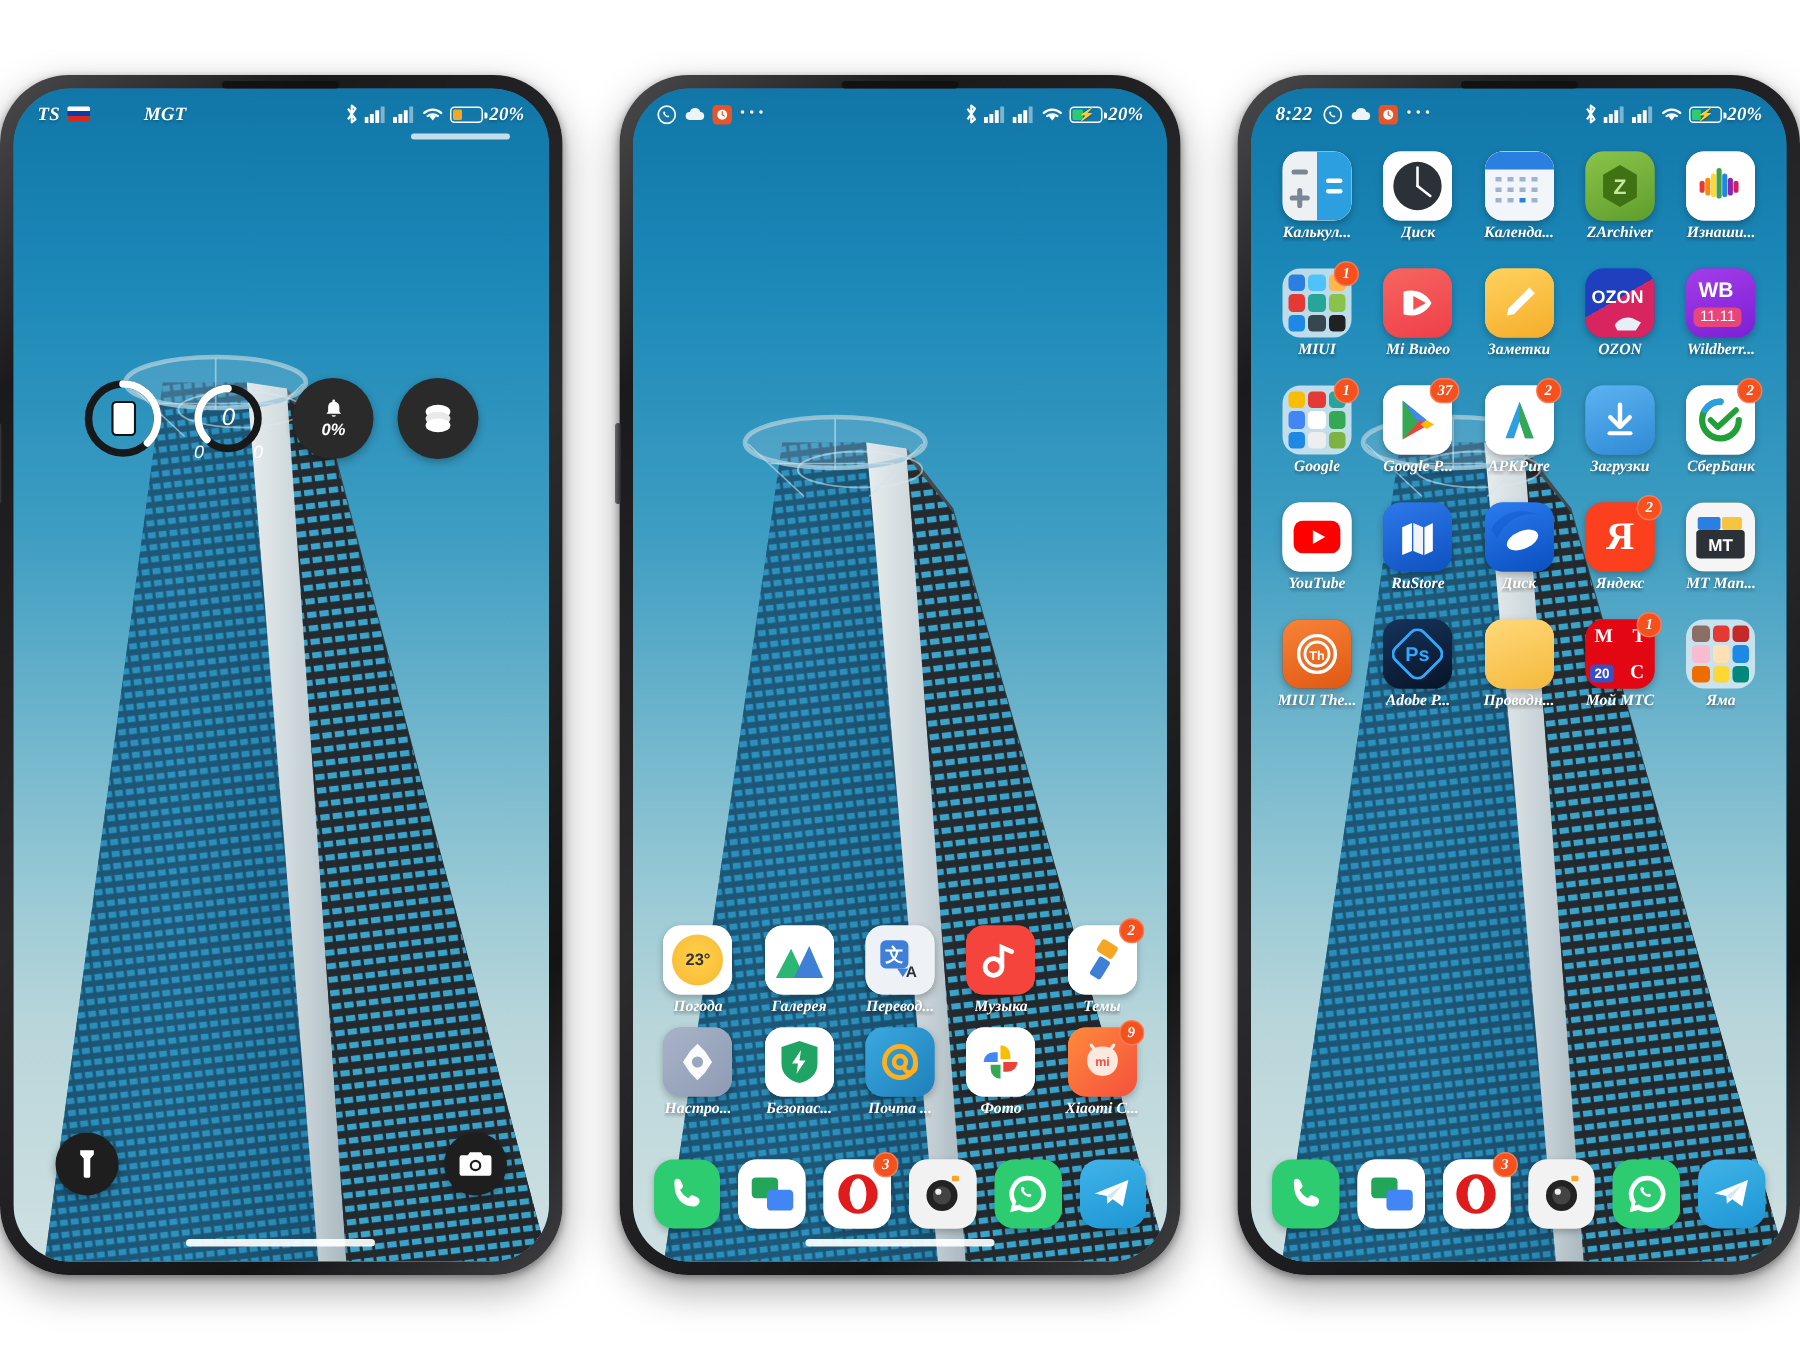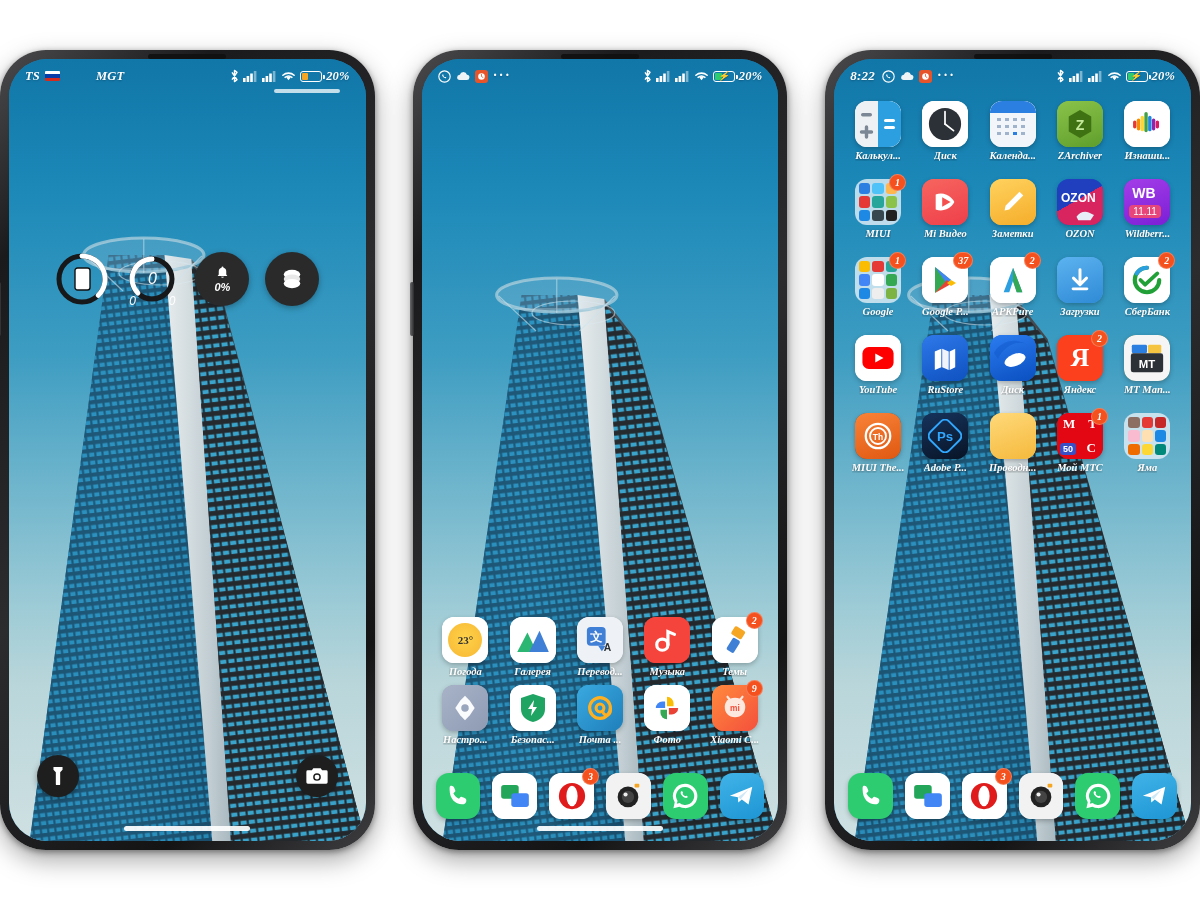--- a/index.html
+++ b/index.html
@@ -458,21 +458,21 @@
         </div>
       </div>
 
 
       <div class="grid lower">
 
         <div class="app">
           <div class="app-ic" style="background:#fff">
             <div class="inner" style="background:#fff">
               <div style="width:34px;height:34px;border-radius:50%;background:radial-gradient(circle at 50% 45%,#ffd24a,#f7b733);display:flex;align-items:center;justify-content:center;">
-                <span style="font-size:11px;font-weight:700;color:#333;font-family:Liberation Serif, serif">23°</span>
+                <span style="font-size:11px;font-weight:700;color:#333;font-family:Liberation Sans, sans-serif">23°</span>
               </div>
             </div>
           </div>
           <span class="app-label">Погода</span>
         </div>
         <div class="app">
           <div class="app-ic" style="background:#fff">
             <div class="inner" style="background:#fff">
               <svg width="34" height="26" viewBox="0 0 36 28">
                   <path d="M1 27 L12 6 L22 27 Z" fill="#2bb673"></path>
@@ -1037,21 +1037,21 @@
               <div class="inner" style="background:linear-gradient(160deg,#ffd97a,#f5b93c)"></div>
             </div>
           <span class="app-label">Проводн...</span>
         </div>
         <div class="app">
           <div class="app-ic" style="background:#e30613">
               <div class="inner" style="background:#e30613">
             <span style="position:absolute;top:3px;left:6px;color:#fff;font-size:13px;font-weight:700;font-family:'Liberation Serif',serif">М</span>
             <span style="position:absolute;top:3px;right:6px;color:#fff;font-size:13px;font-weight:700;font-family:'Liberation Serif',serif">Т</span>
             <span style="position:absolute;bottom:3px;right:7px;color:#fff;font-size:13px;font-weight:700;font-family:'Liberation Serif',serif">С</span>
-            <span style="position:absolute;bottom:4px;left:3px;background:#3a4fc4;color:#fff;font-size:9px;font-weight:700;padding:1px 3px;border-radius:3px;font-family:'Liberation Sans',sans-serif">50</span>
+            <span style="position:absolute;bottom:4px;left:3px;background:#3a4fc4;color:#fff;font-size:9px;font-weight:700;padding:1px 3px;border-radius:3px;font-family:'Liberation Sans',sans-serif">20</span>
           </div>
           <span class="badge">1</span>
           </div>
           <span class="app-label">Мой МТС</span>
         </div>
         <div class="app">
           <div class="app-ic" style="background:transparent;box-shadow:none">
             <div class="folder">
               <i style="background:#8d6e63"></i>
                 <i style="background:#e53935"></i>

